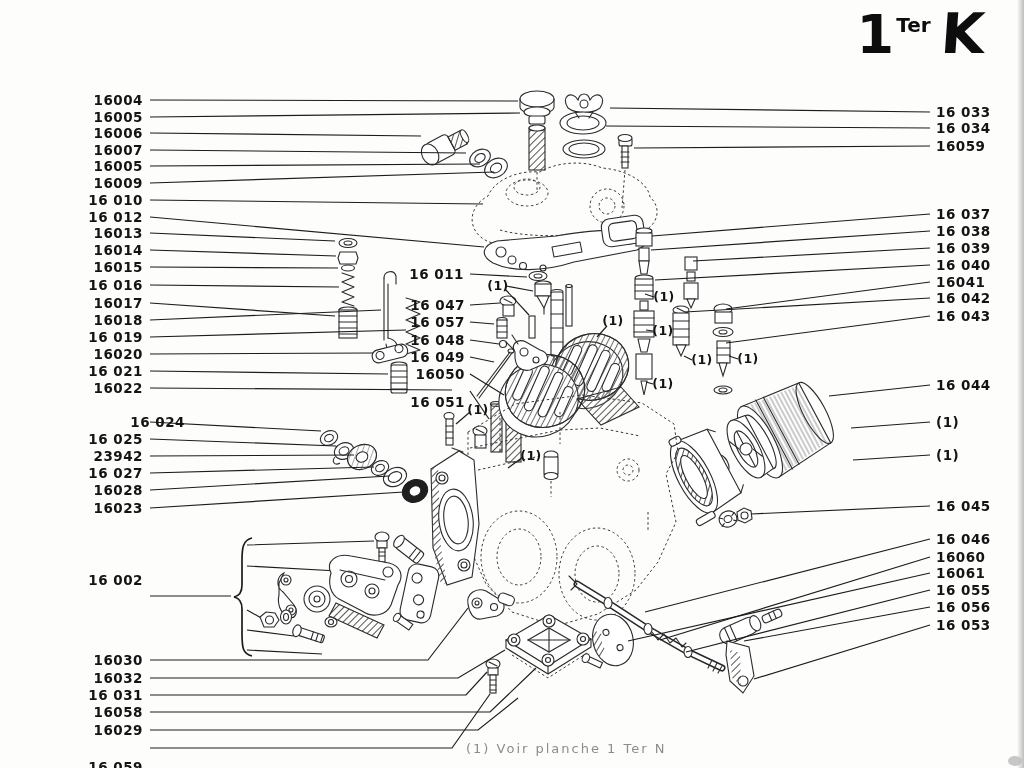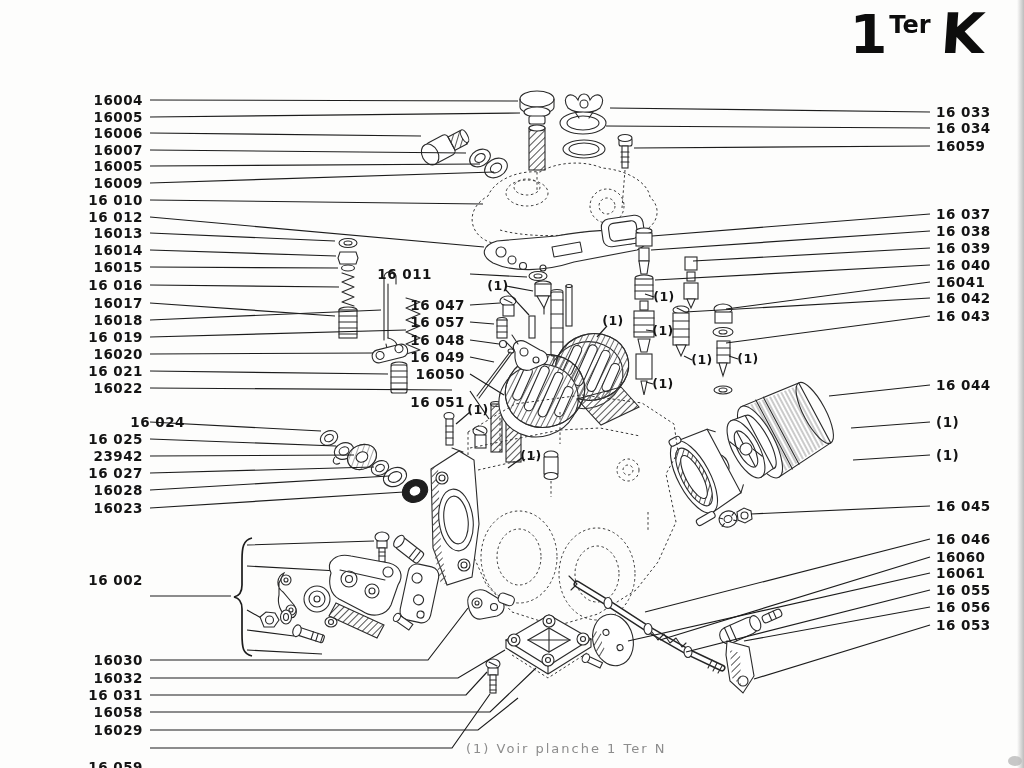--- a/index.html
+++ b/index.html
@@ -14,21 +14,21 @@
   .fw{fill:#ffffff;stroke:#2b2b2b;stroke-width:1.1;}
   .fh{fill:url(#hd1);stroke:#2b2b2b;stroke-width:1.1;}
   .dt{fill:none;stroke:#3a3a3a;stroke-width:1;stroke-dasharray:2.5 2.6;}
   .dk{fill:#1f1f1f;stroke:#1f1f1f;}
   .lead{fill:none;stroke:#1c1c1c;stroke-width:1.15;}
   .plabel{position:absolute;font-size:13.5px;font-weight:700;letter-spacing:.5px;color:#141414;
           line-height:16px;white-space:nowrap;}
   .plabel.c{transform:translateX(-50%);font-size:12.5px;}
   .plate-title{position:absolute;right:40px;top:8px;color:#0d0d0d;display:flex;align-items:flex-start;}
   .plate-title .t1{font-size:54px;font-weight:800;line-height:54px;}
-  .plate-title .tsup{font-size:24px;font-weight:800;line-height:26px;margin:4px 4px 0 2px;}
+  .plate-title .tsup{font-size:20px;font-weight:800;line-height:26px;margin:4px 4px 0 2px;}
   .plate-title .tk{font-size:56px;font-weight:800;line-height:52px;margin-left:6px;transform:skewX(-4deg);}
   .footnote{position:absolute;left:466px;top:741px;color:#8d8d8d;font-size:13px;letter-spacing:2px;
             filter:blur(.4px);}
 </style>
 </head>
 <body>
 
 <div class="page">
 
   <svg class="art" viewBox="0 0 1024 768">
@@ -566,21 +566,21 @@
       <div class="plabel r" style="top: 465px; right: 881px;">16 027</div>
       <div class="plabel r" style="top: 482px; right: 881px;">16028</div>
       <div class="plabel r" style="top: 500px; right: 881px;">16023</div>
       <div class="plabel r" style="top: 572px; right: 881px;">16 002</div>
       <div class="plabel r" style="top: 652px; right: 881px;">16030</div>
       <div class="plabel r" style="top: 670px; right: 881px;">16032</div>
       <div class="plabel r" style="top: 687px; right: 881px;">16 031</div>
       <div class="plabel r" style="top: 704px; right: 881px;">16058</div>
       <div class="plabel r" style="top: 722px; right: 881px;">16029</div>
       <div class="plabel r" style="top: 740px; right: 881px; margin-top: 19px;">16 059</div>
-      <div class="plabel r" style="top: 266px; right: 592px;">16 011</div>
+      <div class="plabel r" style="top: 266px; right: 560px;">16 011</div>
       <div class="plabel r" style="top: 297px; right: 559px;">16 047</div>
       <div class="plabel r" style="top: 314px; right: 559px;">16 057</div>
       <div class="plabel r" style="top: 332px; right: 559px;">16 048</div>
       <div class="plabel r" style="top: 349px; right: 559px;">16 049</div>
       <div class="plabel r" style="top: 366px; right: 559px;">16050</div>
       <div class="plabel r" style="top: 383px; right: 559px; margin-top: 11px;">16 051</div>
       <div class="plabel l" style="top: 104px; left: 936px;">16 033</div>
       <div class="plabel l" style="top: 120px; left: 936px;">16 034</div>
       <div class="plabel l" style="top: 138px; left: 936px;">16059</div>
       <div class="plabel l" style="top: 206px; left: 936px;">16 037</div>

